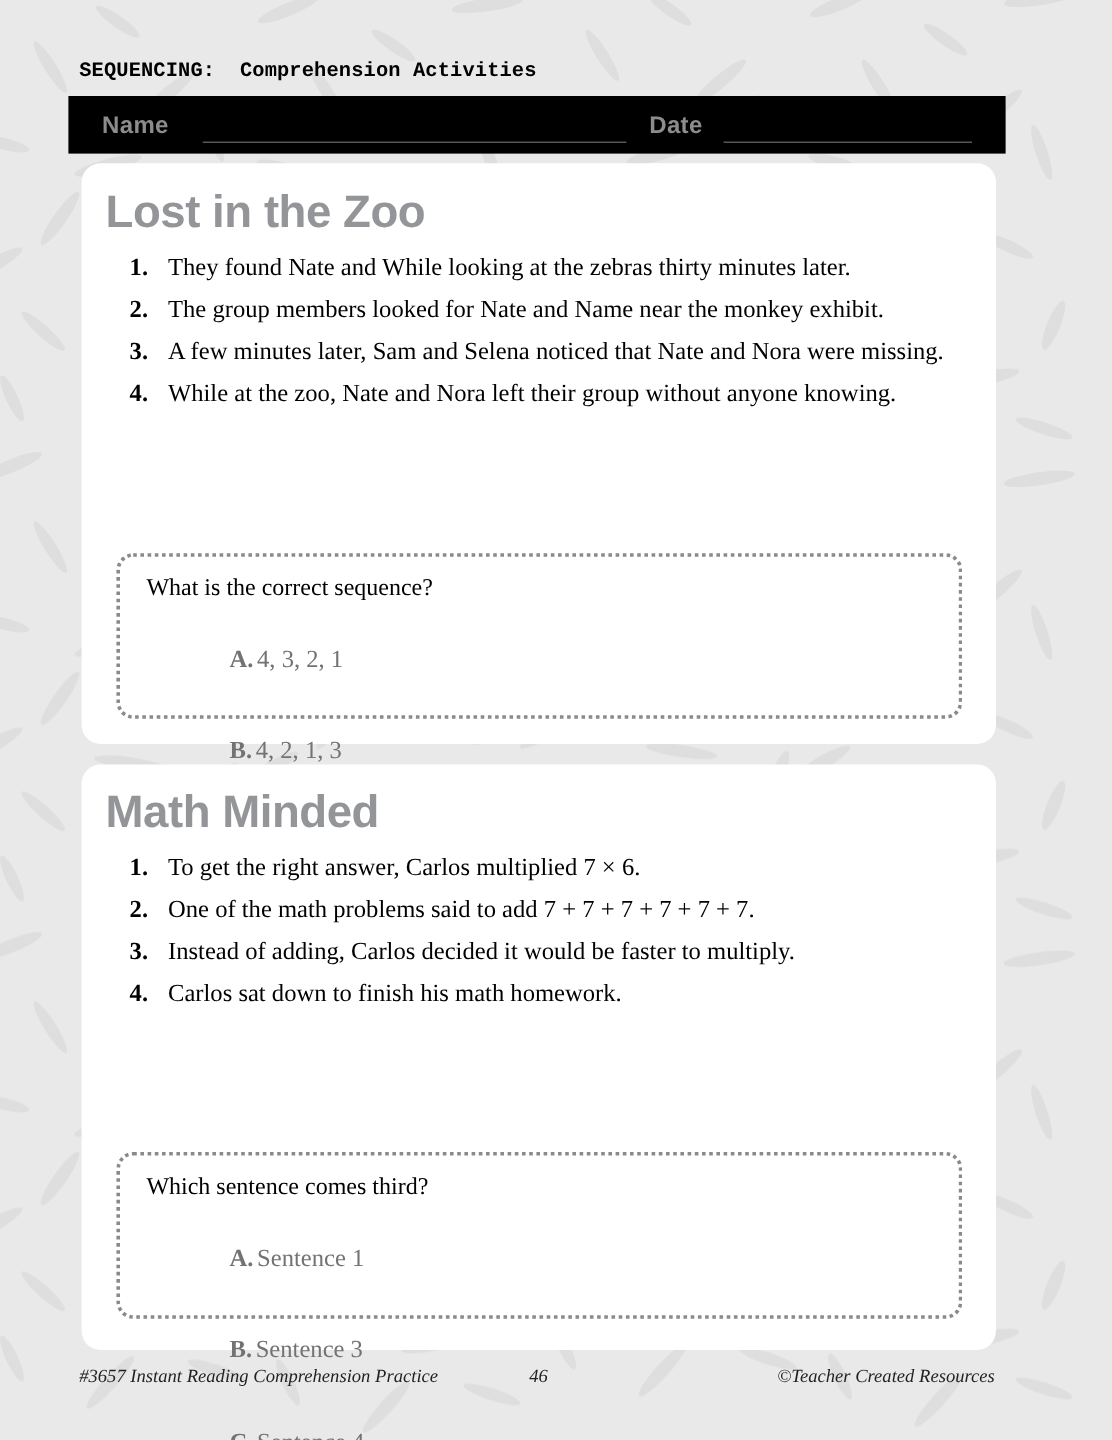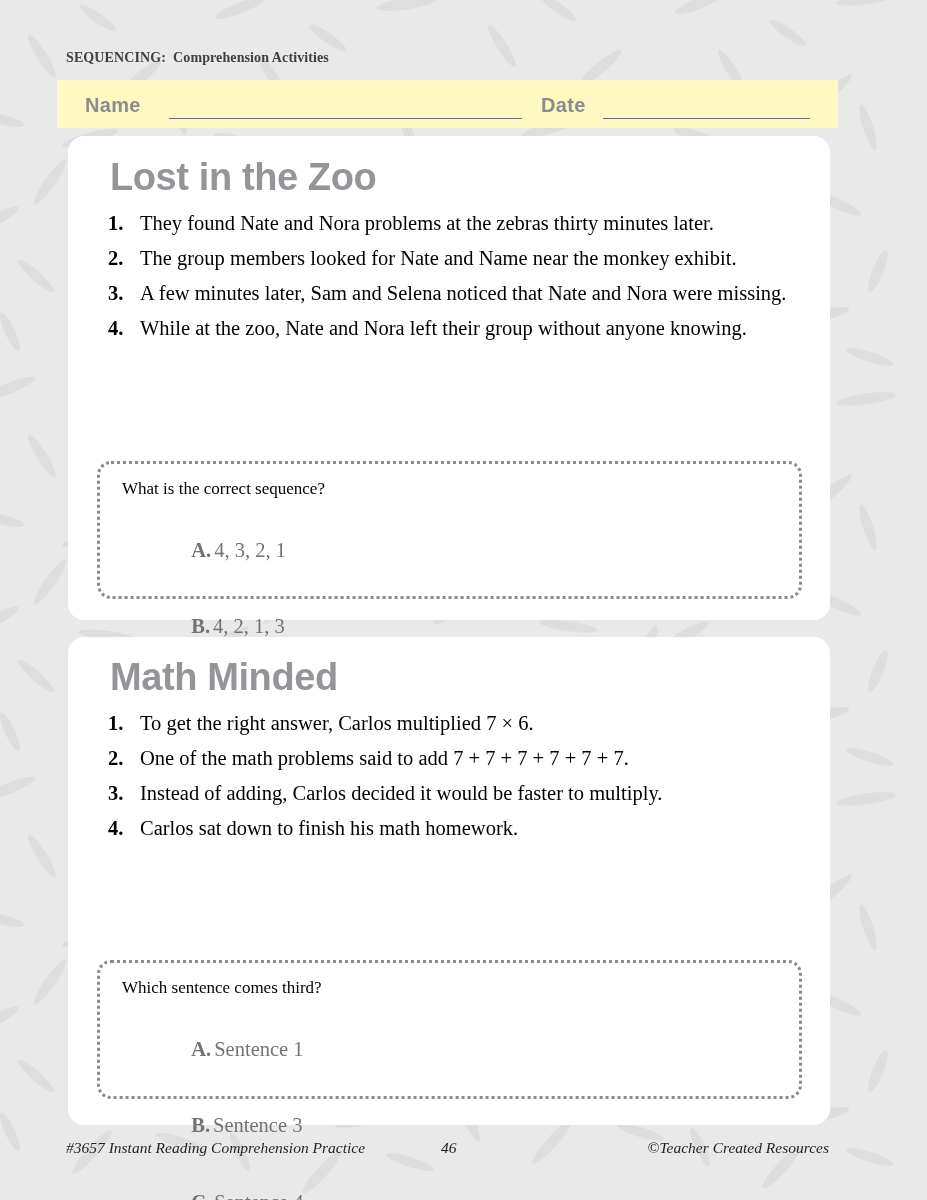--- a/index.html
+++ b/index.html
@@ -31,36 +31,36 @@
     width: 927px;
     height: 1200px;
     z-index: 2;
   }
 
   
   .header-title {
     position: absolute;
     left: 66px;
     top: 50px;
-    font-family: Liberation Serif, serif;
-    font-weight: bold;
-    font-size: 14px;
+    font-family: Liberation Mono, monospace;
+    font-weight: bold;
+    font-size: 17px;
     letter-spacing: 0.1px;
-    color: #404040;
+    color: #000000;
     white-space: pre;
   }
 
   
   .namedate-band {
     position: absolute;
     left: 57px;
     top: 80px;
     width: 781px;
     height: 48px;
-    background: #fef9c3;
+    background: #000000;
   }
   .nd-label {
     position: absolute;
     font-family: "Liberation Sans", "DejaVu Sans", sans-serif;
     font-weight: bold;
     font-size: 20px;
     color: #8c8c8c;
     letter-spacing: 0.3px;
   }
   .nd-label.name { left: 28px; top: 14px; }
@@ -79,21 +79,21 @@
     background: #ffffff;
     border-radius: 16px;
     left: 68px;
     width: 762px;
   }
   #card-zoo  { top: 136px; height: 484px; }
   #card-math { top: 637px; height: 488px; }
 
   .card-title {
     position: absolute;
-    left: 42px;
+    left: 20px;
     font-family: "Liberation Sans", "DejaVu Sans", sans-serif;
     font-weight: bold;
     font-size: 38px;
     color: #939598;
     letter-spacing: -0.4px;
     white-space: pre;
   }
   #card-zoo .card-title  { top: 20px; }
   #card-math .card-title { top: 19px; }
 
@@ -133,21 +133,21 @@
     box-sizing: border-box;
     background: #ffffff;
   }
   #zoo-qbox  { top: 325px; height: 138px; }
   #math-qbox { top: 323px; height: 139px; }
 
   .q-prompt {
     position: absolute;
     left: 22px;
     top: 15px;
-    font-size: 17px;
+    font-size: 20px;
     color: #000000;
     white-space: pre;
   }
   .choices {
     position: absolute;
     left: 40px;
     top: 48px;
   }
   .choice {
     font-size: 20.5px;
@@ -229,21 +229,21 @@
     <span class="nd-label date">Date</span>
     <div class="nd-rule date"></div>
   </div>
 
   <div class="card" id="card-zoo">
     <div class="card-title">Lost in the Zoo</div>
 
     <div class="sentences" id="zoo-sentences">
       <div class="sentence">
         <span class="num">1.</span>
-        <span class="txt">They found Nate and Nora problems at the zebras thirty minutes later.</span>
+        <span class="txt">They found Nate and While looking at the zebras thirty minutes later.</span>
       </div>
       <div class="sentence">
         <span class="num">2.</span>
         <span class="txt">The group members looked for Nate and Name near the monkey exhibit.</span>
       </div>
       <div class="sentence">
         <span class="num">3.</span>
         <span class="txt">A few minutes later, Sam and Selena noticed that Nate and Nora were missing.</span>
       </div>
       <div class="sentence">

